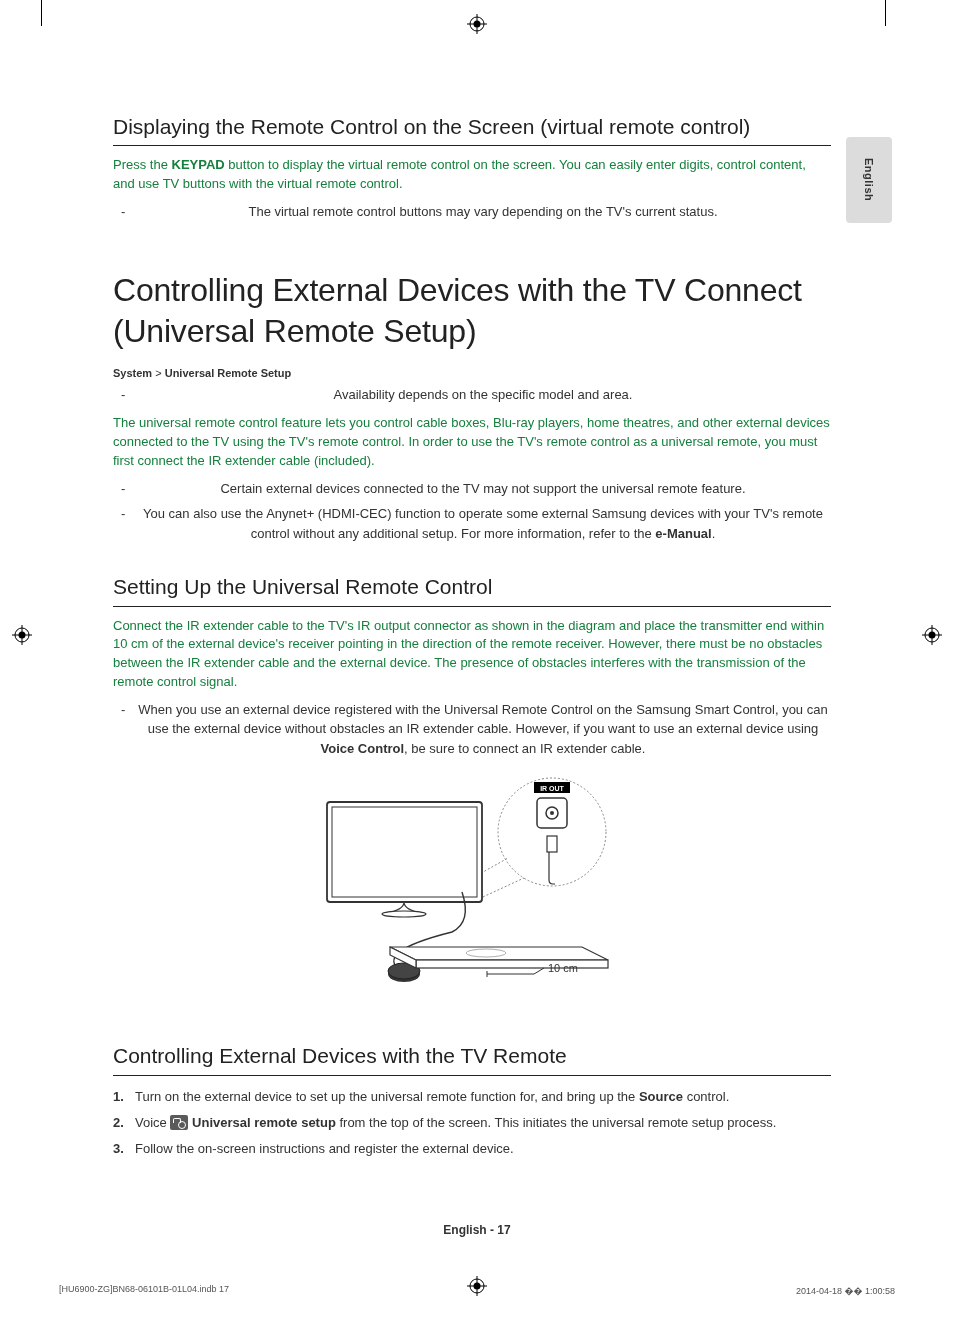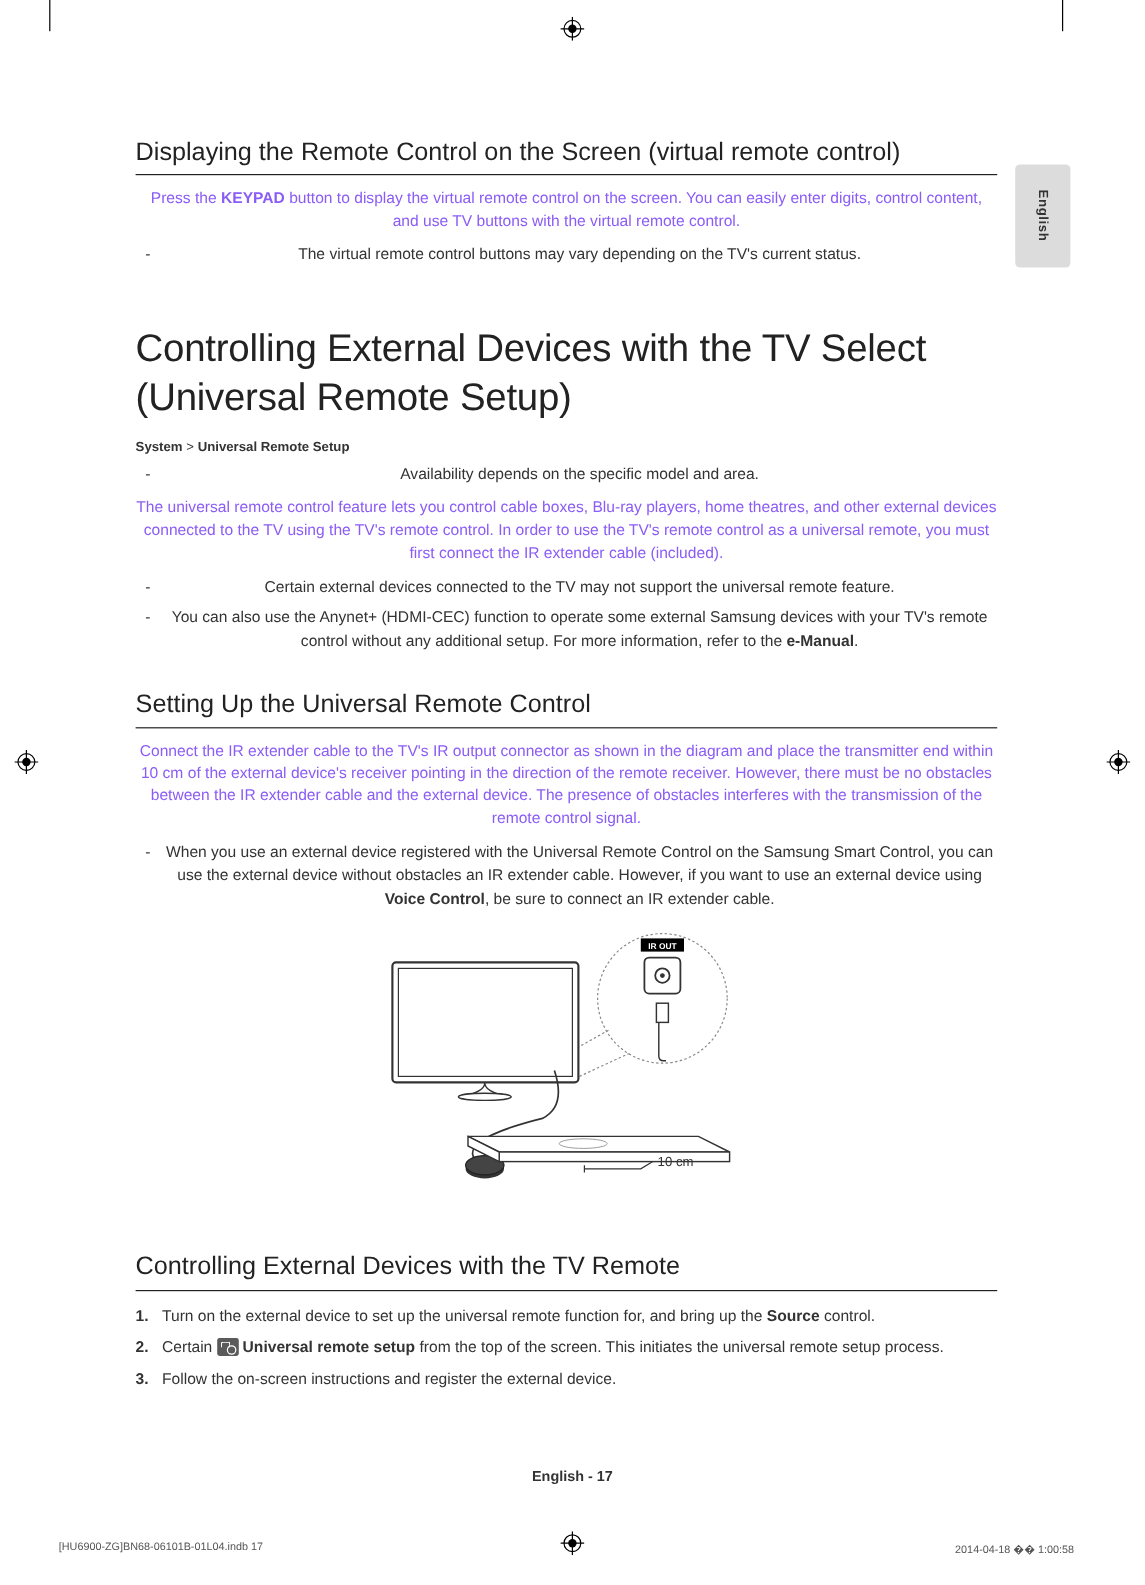--- a/index.html
+++ b/index.html
@@ -10,32 +10,32 @@
   .reg-top { position: absolute; top: 14px; left: 50%; transform: translateX(-50%); }
   .reg-top svg, .reg-bottom svg, .reg-left svg, .reg-right svg { display:block; }
   .reg-bottom { position: absolute; bottom: 25px; left: 50%; transform: translateX(-50%); }
   .reg-left { position: absolute; top: 625px; left: 12px; }
   .reg-right { position: absolute; top: 625px; right: 12px; }
   .content { position: absolute; top: 113px; left: 113px; width: 718px; }
   .lang-tab { position: absolute; top: 137px; right: 62px; width: 46px; height: 86px; background: #dcdcdc; border-radius: 4px; display: flex; align-items:center; justify-content:center; }
   .lang-tab span { writing-mode: vertical-rl; font-size: 11px; font-weight: bold; color:#333; letter-spacing:0.5px; }
   h2.sec { font-size: 21px; font-weight: 500; color:#222; border-bottom: 1px solid #222; padding-bottom: 4px; margin-bottom: 10px; line-height: 1.35; }
   h1.main { font-size: 32px; font-weight: 400; color:#222; margin-top: 48px; margin-bottom: 14px; line-height: 1.3; letter-spacing: -0.2px; }
-  p.body { font-size: 13px; line-height: 1.45; color:#8b5cf6; margin-bottom: 8px; text-align: center; }
+  p.body { font-size: 13px; line-height: 1.45; color:#15803d; margin-bottom: 8px; }
   .crumb { font-size: 11px; color:#333; margin-bottom: 6px; }
   ul.dash { list-style:none; padding:0; margin: 4px 0 10px 0; text-align: center; }
   ul.dash li { font-size: 13px; line-height: 1.5; color:#333; padding-left: 22px; position: relative; margin-bottom: 6px; }
   ul.dash li::before { content: "-"; position: absolute; left: 8px; top: 0; }
   ol.steps { list-style:none; padding:0; margin: 6px 0; counter-reset: step; }
   ol.steps li { font-size: 13px; line-height: 1.7; color:#333; padding-left: 22px; position: relative; margin-bottom: 4px; counter-increment: step; }
   ol.steps li::before { content: counter(step) "."; position: absolute; left: 0; top: 0; font-weight: bold; }
   .bold { font-weight: bold; }
   .diagram { width: 100%; display:flex; justify-content:center; margin: 14px 0 46px 0; }
   .footer { position: absolute; bottom: 84px; width: 100%; text-align:center; font-size: 12px; font-weight: bold; color:#333; }
-  .slug { position: absolute; bottom: 24px; left: 49px; right: 59px; font-size: 9px; color:#555; display:flex; justify-content:space-between;gap:19px; }
+  .slug { position: absolute; bottom: 24px; left: 59px; right: 59px; font-size: 9px; color:#555; display:flex; justify-content:space-between;gap:19px; }
   .icon-urs { display:inline-block; width:18px; height:15px; background:#5a5a5a; border-radius:2px; vertical-align:-3px; position:relative; }
   .icon-urs::after { content:""; position:absolute; right:2px; bottom:1px; width:6px; height:6px; border:1px solid #fff; border-radius:50%; }
   .icon-urs::before { content:""; position:absolute; left:3px; top:3px; width:6px; height:4px; border:1px solid #fff; border-bottom:none; border-radius:2px 2px 0 0; }
 </style>
 </head>
 <body>
 
 <div class="page">
   <div class="crop-top"></div>
   <div class="crop-top-r"></div>
@@ -80,21 +80,21 @@
   <div class="content">
 
     <h2 class="sec">Displaying the Remote Control on the Screen (virtual remote control)</h2>
     <p class="body">
       <span>Press the </span><span class="bold">KEYPAD</span><span> button to display the virtual remote control on the screen. You can easily enter digits, control content, and use TV buttons with the virtual remote control.</span>
     </p>
     <ul class="dash">
       <li>The virtual remote control buttons may vary depending on the TV's current status.</li>
     </ul>
 
-    <h1 class="main">Controlling External Devices with the TV Select (Universal Remote Setup)</h1>
+    <h1 class="main">Controlling External Devices with the TV Connect (Universal Remote Setup)</h1>
     <p class="crumb">
       <span class="bold">System</span><span> &gt; </span><span class="bold">Universal Remote Setup</span>
     </p>
     <ul class="dash">
       <li>Availability depends on the specific model and area.</li>
     </ul>
     <p class="body">The universal remote control feature lets you control cable boxes, Blu-ray players, home theatres, and other external devices connected to the TV using the TV's remote control. In order to use the TV's remote control as a universal remote, you must first connect the IR extender cable (included).</p>
     <ul class="dash">
       <li>Certain external devices connected to the TV may not support the universal remote feature.</li>
       <li>
@@ -147,21 +147,21 @@
         <text x="236" y="200" font-size="11" fill="#333">10 cm</text>
       </svg>
     </div>
 
     <h2 class="sec">Controlling External Devices with the TV Remote</h2>
     <ol class="steps">
       <li>
         <span>Turn on the external device to set up the universal remote function for, and bring up the </span><span class="bold">Source</span><span> control.</span>
       </li>
       <li>
-        <span>Certain </span><span class="icon-urs"></span> <span class="bold">Universal remote setup</span><span> from the top of the screen. This initiates the universal remote setup process.</span>
+        <span>Voice </span><span class="icon-urs"></span> <span class="bold">Universal remote setup</span><span> from the top of the screen. This initiates the universal remote setup process.</span>
       </li>
       <li>Follow the on-screen instructions and register the external device.</li>
     </ol>
 
   </div>
 
   <div class="footer">English - 17</div>
 
   <div class="slug">
     <span>[HU6900-ZG]BN68-06101B-01L04.indb   17</span>

